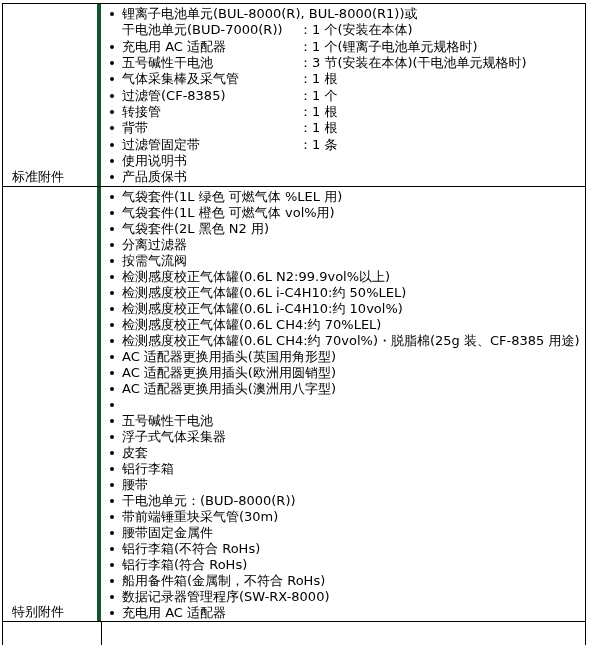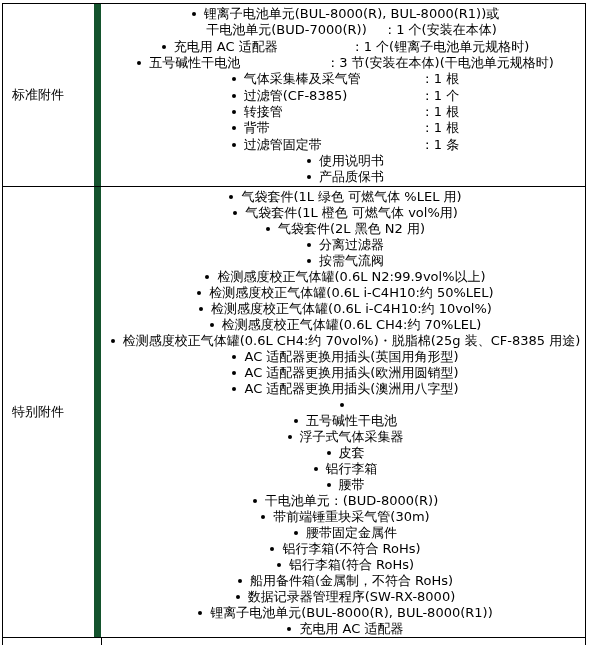--- a/index.html
+++ b/index.html
@@ -23,34 +23,34 @@
     border-right: 1px solid #000;
     box-sizing: content-box;
   }
   .t-row {
     display: flex;
     border-bottom: 1px solid #000;
   }
   .header-cell {
     width: 98px;
     flex: none;
-    border-right: 7px solid #14532d;
+    border-right: 4px solid #14532d;
     display: flex;
-    align-items: center;
+    align-items: flex-end;
     padding-left: 9px;
     box-sizing: border-box;
   }
   .section-header { white-space: pre; }
   .items-cell {
     flex: 1;
     padding: 2px 4px 0 8px;
     box-sizing: border-box;
     overflow: hidden;
   }
-  .item-line { display: flex; align-items: flex-start; justify-content: center; }
+  .item-line { display: flex; align-items: flex-start; }
   .row-0 .item-line { line-height: 16.35px; height: 16.35px; }
   .row-1 .item-line { line-height: 16.0px;  height: 16.0px;  }
   .bullet {
     width: 13px;
     flex: none;
     position: relative;
     height: 100%;
   }
   .bullet::before {
     content: "";
@@ -274,25 +274,20 @@
     <span class="item-label">船用备件箱(金属制，不符合 RoHs)</span>
 
   </div>
           <div class="item-line">
     <span class="bullet"></span>
     <span class="item-label">数据记录器管理程序(SW-RX-8000)</span>
 
   </div>
           <div class="item-line">
     <span class="bullet"></span>
-    <span class="item-label">锂离子电池单元(BUL-8000(R), BUL-8000(R1))</span>
-
-  </div>
-          <div class="item-line">
-    <span class="bullet"></span>
     <span class="item-label">充电用 AC 适配器</span>
 
   </div>
         </div>
   </div>
       <div class="stub-row">
       <div class="stub-header"></div>
       <div class="stub-items"></div>
     </div>
   </div>

